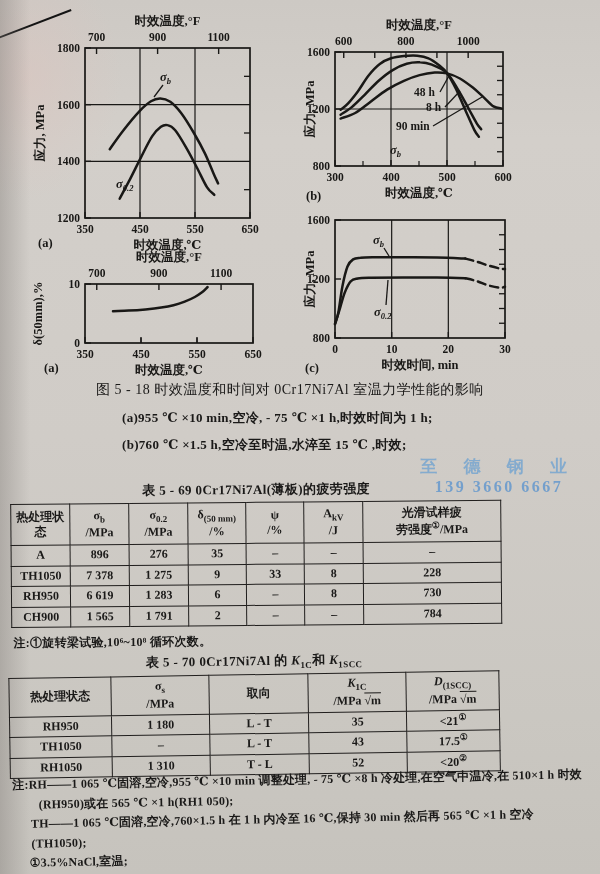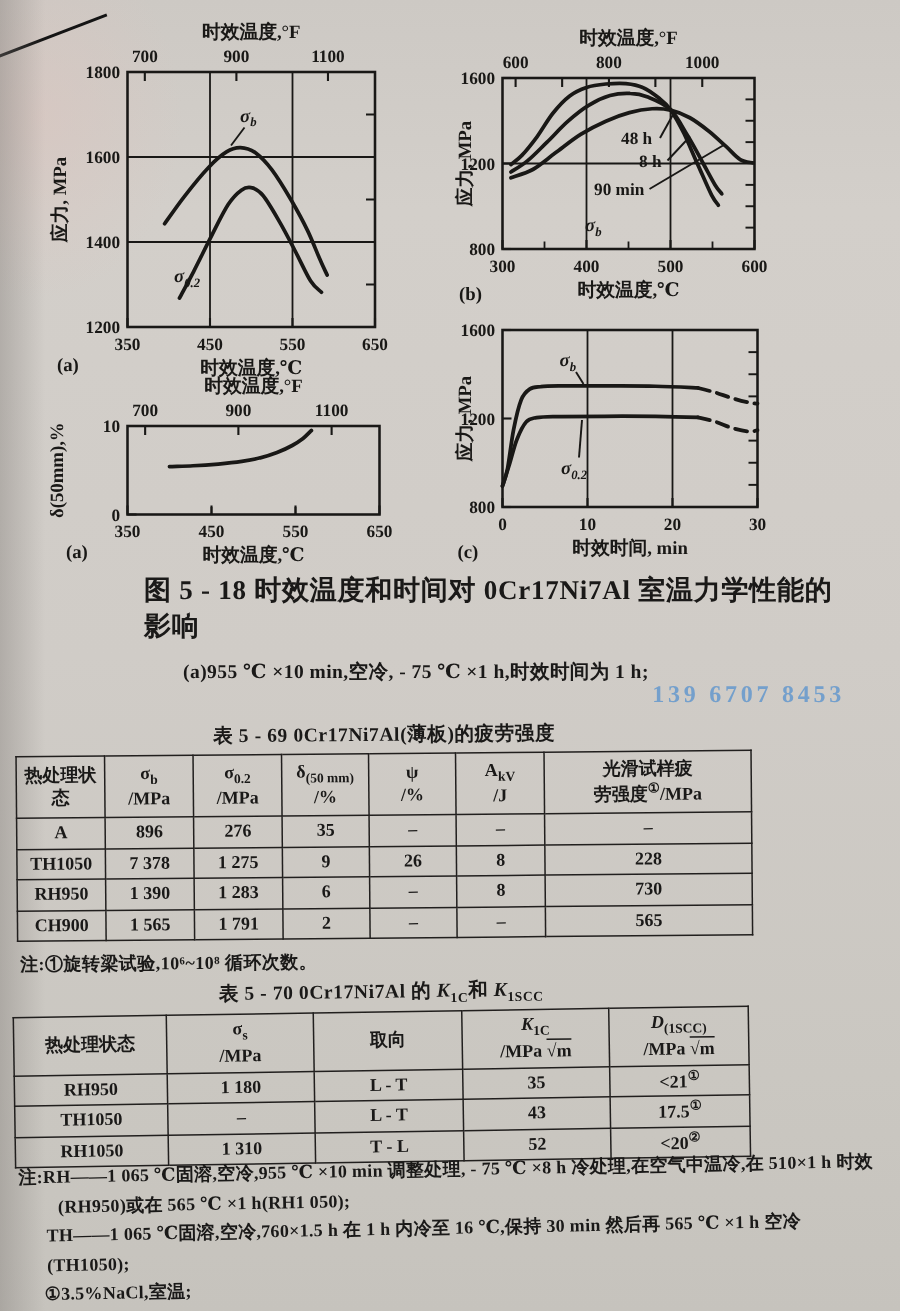--- a/index.html
+++ b/index.html
@@ -14,21 +14,21 @@
   .corner-line{left:-10px;top:24px;width:84px;height:0;border-top:2.6px solid #141414;transform:rotate(-21deg);}
   .corner-blush{left:-30px;top:-10px;width:160px;height:220px;
     background:radial-gradient(ellipse at 35% 40%,rgba(219,196,190,.55),rgba(219,196,190,0) 65%);}
   .chart{position:absolute;}
   svg text{fill:#191816;font-family:"Liberation Serif","DejaVu Serif",serif;}
   .tk{font-size:11.5px;font-weight:bold;}
   .ct{font-size:12.5px;font-weight:bold;}
   .ann-g{font-size:12.5px;font-weight:bold;font-style:italic;}
   .ann-t{font-size:11.5px;font-weight:bold;}
   .figcap{position:absolute;left:96px;top:381px;width:460px;}
-  .figcap-title{font-size:18px;font-weight:bold;letter-spacing:.5px;}
+  .figcap-title{font-size:14px;font-weight:normal;letter-spacing:.5px;}
   .figcap-line{font-size:13px;font-weight:bold;padding-left:26px;margin-top:9.5px;letter-spacing:.3px;}
   .watermark{position:absolute;left:418px;top:455px;width:162px;text-align:center;pointer-events:none;}
   .wm1{font-size:17px;font-weight:bold;letter-spacing:11px;color:rgba(112,162,208,.8);}
   .wm2{font-size:16px;font-weight:bold;letter-spacing:2.5px;color:rgba(100,152,205,.85);}
   .tblock{position:absolute;transform-origin:0 0;}
   .t69{left:10px;top:483px;width:492px;transform:rotate(-0.5deg);}
   .t70{left:8px;top:656px;width:492px;transform:rotate(-0.9deg);}
   .ttitle{text-align:center;font-size:13px;font-weight:bold;margin-bottom:3px;letter-spacing:.4px;}
   table{border-collapse:collapse;table-layout:fixed;font-size:12px;}
   th,td{border:1.4px solid #211f1e;text-align:center;vertical-align:middle;padding:0;
@@ -204,24 +204,26 @@
         <text x="73" y="32" class="ann-g">σ<tspan dy="3" font-size="8.5px">b</tspan></text>
         <text x="74" y="104" class="ann-g">σ<tspan dy="3" font-size="8.5px">0.2</tspan></text>
         <text x="120" y="157" text-anchor="middle" class="ct">时效时间, min</text>
         <text x="14" y="67" text-anchor="middle" class="ct" transform="rotate(-90 14 67)">应力, MPa</text>
         <text x="5" y="160" class="ct">(c)</text>
       </svg></div>
 
   <div class="figcap">
     <div class="figcap-title">图 5 - 18  时效温度和时间对 0Cr17Ni7Al 室温力学性能的影响</div>
     <div class="figcap-line">(a)955 ℃ ×10 min,空冷, - 75 ℃ ×1 h,时效时间为 1 h;</div>
+    <div class="figcap-line">(b)760 ℃ ×1.5 h,空冷至时温,水淬至 15 ℃ ,时效;</div>
   </div>
 
   <div class="watermark">
-    <div class="wm2">139 6707 8453</div>
+    <div class="wm1">至 德 钢 业</div>
+    <div class="wm2">139 3660 6667</div>
   </div>
 
   <div class="tblock t69">
     <div class="ttitle">表 5 - 69  0Cr17Ni7Al(薄板)的疲劳强度</div>
     <table style="width: 490px;">
         <colgroup>
           <col style="width: 59px;">
           <col style="width: 59px;">
           <col style="width: 59px;">
           <col style="width: 58px;">
@@ -248,41 +250,41 @@
             <td>35</td>
             <td>–</td>
             <td>–</td>
             <td>–</td>
           </tr>
           <tr>
             <td>TH1050</td>
             <td>7 378</td>
             <td>1 275</td>
             <td>9</td>
-            <td>26</td>
+            <td>33</td>
             <td>8</td>
             <td>228</td>
           </tr>
           <tr>
             <td>RH950</td>
-            <td>1 390</td>
+            <td>6 619</td>
             <td>1 283</td>
             <td>6</td>
             <td>–</td>
             <td>8</td>
             <td>730</td>
           </tr>
           <tr>
             <td>CH900</td>
             <td>1 565</td>
             <td>1 791</td>
             <td>2</td>
             <td>–</td>
             <td>–</td>
-            <td>565</td>
+            <td>784</td>
           </tr>
         </tbody>
       </table>
     <div class="tnote">注:①旋转梁试验,10⁶~10⁸ 循环次数。</div>
   </div>
 
   <div class="tblock t70">
     <div class="ttitle">表 5 - 70  0Cr17Ni7Al 的 <i>K</i><sub>1C</sub>和 <i>K</i><sub>1SCC</sub></div>
     <table style="width: 490px;">
         <colgroup>

